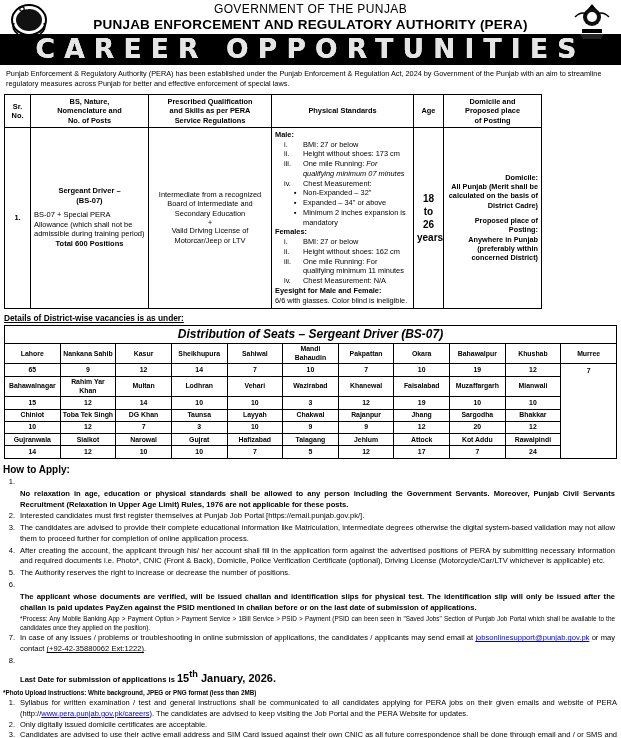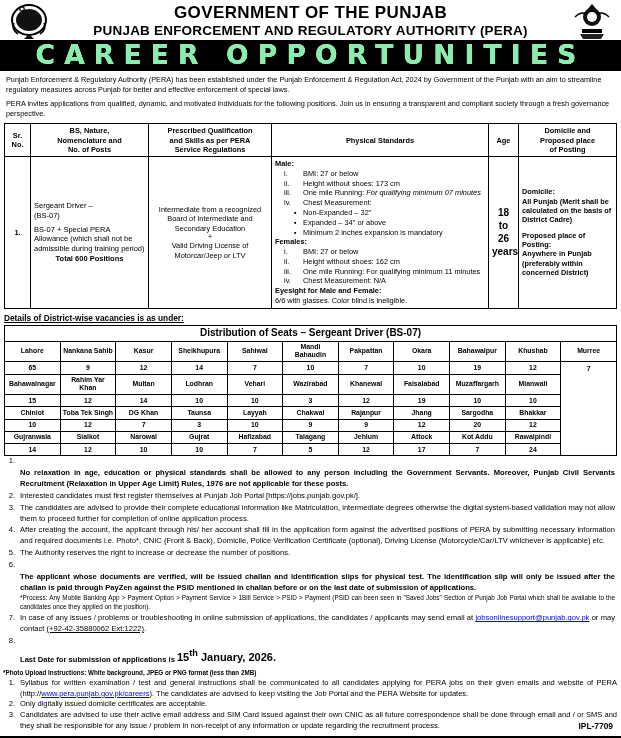--- a/index.html
+++ b/index.html
@@ -16,37 +16,37 @@
   .page { width: 621px; position: relative; background:#fff; }
 
   
   .masthead {
     position: relative;
     padding: 3px 0 2px 0;
     text-align: center;
     border-bottom: 0;
   }
   .gov-line {
-    font-size: 17px; font-weight: bold; letter-spacing: .4px;
+    font-size: 12px; font-weight: normal; letter-spacing: .4px;
     line-height: 1.15;
   }
   .pera-line {
     font-size: 13.5px; font-weight: bold; letter-spacing: .2px;
     line-height: 1.15;
   }
   .crest {
     position: absolute; top: 1px; width: 46px; height: 40px;
   }
   .crest.left { left: 6px; }
   .crest.right { right: 6px; }
   .crest svg { display:block; }
 
   
   .career-banner {
-    background: #000; color: #86efac;
+    background: #000; color: #e5e5e5;
     text-align: center;
     padding: 2px 0 3px 0;
     overflow: hidden;
   }
   .career-banner .txt {
     font-size: 26px; font-weight: bold;
     letter-spacing: 9px;
     font-family: "DejaVu Sans", sans-serif;
     -webkit-text-stroke: 0;
     text-shadow: 0 0 0 #fff;
@@ -61,42 +61,42 @@
     padding: 4px 6px 3px 6px;
     font-size: 7.3px;
     line-height: 1.35;
   }
   .intro p { margin: 0 0 4px 0; }
   .intro p:last-child { margin-bottom: 0; }
 
   
   table.main {
     border-collapse: collapse;
-    width: 613px;
+    width: 538px;
     margin: 2px 4px 0 4px;
     table-layout: fixed;
   }
   table.main th, table.main td {
     border: 1px solid #000;
     vertical-align: middle;
     padding: 2px 3px;
   }
   table.main th {
     font-size: 7.4px; font-weight: bold; text-align: center;
     line-height: 1.25;
   }
   td.sr { text-align:center; font-size: 7.4px; font-weight:bold; width: 26px; }
   td.nomen { font-size: 7.5px; line-height: 1.3; width: 118px; }
-  td.nomen .bold { font-weight: normal; }
+  td.nomen .bold { font-weight: bold; text-align: center; }
   td.nomen .total { font-weight: bold; text-align:center; display:block; margin-top:0; }
   td.qual { font-size: 7.4px; text-align:center; line-height: 1.3; width: 123px; }
   td.qual .sep { display:block; font-size:7px; line-height:1.1; }
   td.phys { font-size: 7.4px; line-height: 1.32; vertical-align: top; padding-top:2px;}
   td.age { font-size: 10px; font-weight:bold; text-align:center; width: 30px; line-height:1.3;}
-  td.dom { font-size: 7.3px; font-weight:bold; text-align:left; width: 98px; line-height:1.28; }
+  td.dom { font-size: 7.3px; font-weight:bold; text-align:right; width: 98px; line-height:1.28; }
 
   .phys-head { font-weight: bold; }
   ol.roman { list-style: none; margin: 0 0 0 0; padding: 0; }
   ol.roman li { display:flex; }
   ol.roman li .rn { width: 28px; flex: 0 0 28px; padding-left:9px;}
   ul.bul { list-style: none; margin:0; padding:0; }
   ul.bul li { display:flex; }
   ul.bul li .bt { width: 28px; flex:0 0 28px; padding-left:19px;}
   .ital { font-style: italic; }
 
@@ -111,21 +111,21 @@
     table-layout: fixed;
   }
   table.dist td {
     border: 1px solid #000;
     text-align: center;
     font-size: 6.9px;
     padding: 1.5px 1px;
     line-height: 1.2;
   }
   table.dist td.dist-banner {
-    font-weight: bold; font-size: 10px;
+    font-weight: bold; font-size: 12px; font-style: italic;
   }
   table.dist tr.names td { font-weight: bold; }
   table.dist tr.vals td { font-weight: bold; }
 
   
   .sec-title {
     font-size: 10px; font-weight: bold; margin: 5px 0 2px 3px;
   }
   ol.apply {
     margin: 0; padding: 0; list-style: none;
@@ -201,21 +201,20 @@
     <div class="gov-line">GOVERNMENT OF THE PUNJAB</div>
     <div class="pera-line">PUNJAB ENFORCEMENT AND REGULATORY AUTHORITY (PERA)</div>
   </div>
 
   <div class="career-banner">
     <span class="txt">CAREER OPPORTUNITIES</span>
   </div>
 
   <div class="intro">
     <p>Punjab Enforcement &amp; Regulatory Authority (PERA) has been established under the Punjab Enforcement &amp; Regulation Act, 2024 by Government of the Punjab with an aim to streamline regulatory measures across Punjab for better and effective enforcement of special laws.</p>
-    <p>PERA invites applications from qualified, dynamic, and motivated individuals for the following positions. Join us in ensuring a transparent and compliant society through a fresh governance perspective.</p>
   </div>
 
   <table class="main">
     <thead>
       <tr>
         <th style="width:26px">
           <span>Sr.</span><br>
           <span>No.</span>
         </th>
         <th style="width:118px">
@@ -423,45 +422,46 @@
         <td>7</td>
         <td>5</td>
         <td>12</td>
         <td>17</td>
         <td>7</td>
         <td>24</td>
       </tr>
     </tbody>
   </table>
 
+  <div class="sec-title">How to Apply:</div>
   <ol class="apply">
     <li class="bold-item">
       <span class="num">1.</span>
       <span class="bdy">No relaxation in age, education or physical standards shall be allowed to any person including the Government Servants. Moreover, Punjab Civil Servants Recruitment (Relaxation in Upper Age Limit) Rules, 1976 are not applicable for these posts.</span>
     </li>
     <li>
       <span class="num">2.</span>
-      <span class="bdy">Interested candidates must first register themselves at Punjab Job Portal [https://jobs.punjab.gov.pk/].</span>
+      <span class="bdy">Interested candidates must first register themselves at Punjab Job Portal [https://email.punjab.gov.pk/].</span>
     </li>
     <li>
       <span class="num">3.</span>
       <span class="bdy">The candidates are advised to provide their complete educational information like Matriculation, intermediate degrees otherwise the digital system-based validation may not allow them to proceed further for completion of online application process.</span>
     </li>
     <li>
       <span class="num">4.</span>
       <span class="bdy">After creating the account, the applicant through his/ her account shall fill in the application form against the advertised positions of PERA by submitting necessary information and required documents i.e. Photo*, CNIC (Front &amp; Back), Domicile, Police Verification Certificate (optional), Driving License (Motorcycle/Car/LTV whichever is applicable) etc.</span>
     </li>
     <li>
       <span class="num">5.</span>
       <span class="bdy">The Authority reserves the right to increase or decrease the number of positions.</span>
     </li>
     <li class="bold-item">
       <span class="num">6.</span>
       <span class="bdy">
-        <span>The applicant whose documents are verified, will be issued challan and identification slips for physical test. The identification slip will only be issued after the challan is paid through PayZen against the PSID mentioned in challan before or on the last date of submission of applications.</span>
+        <span>The applicant whose documents are verified, will be issued challan and identification slips for physical test. The identification slip will only be issued after the challan is paid updates PayZen against the PSID mentioned in challan before or on the last date of submission of applications.</span>
         <span class="sub-note" style="font-weight:normal">*Process: Any Mobile Banking App &gt; Payment Option &gt; Payment Service &gt; 1Bill Service &gt; PSID &gt; Payment (PSID can been seen in "Saved Jobs" Section of Punjab Job Portal which shall be available to the candidates once they applied on the position).</span>
       </span>
     </li>
     <li>
       <span class="num">7.</span>
       <span class="bdy">
         <span>In case of any issues / problems or troubleshooting in online submission of applications, the candidates / applicants may send email at </span><a class="u" href="#">jobsonlinesupport@punjab.gov.pk</a><span> or may contact </span><span class="u">(+92-42-35880062 Ext:1222)</span><span>.</span>
       </span>
     </li>
     <li class="bold-item">

